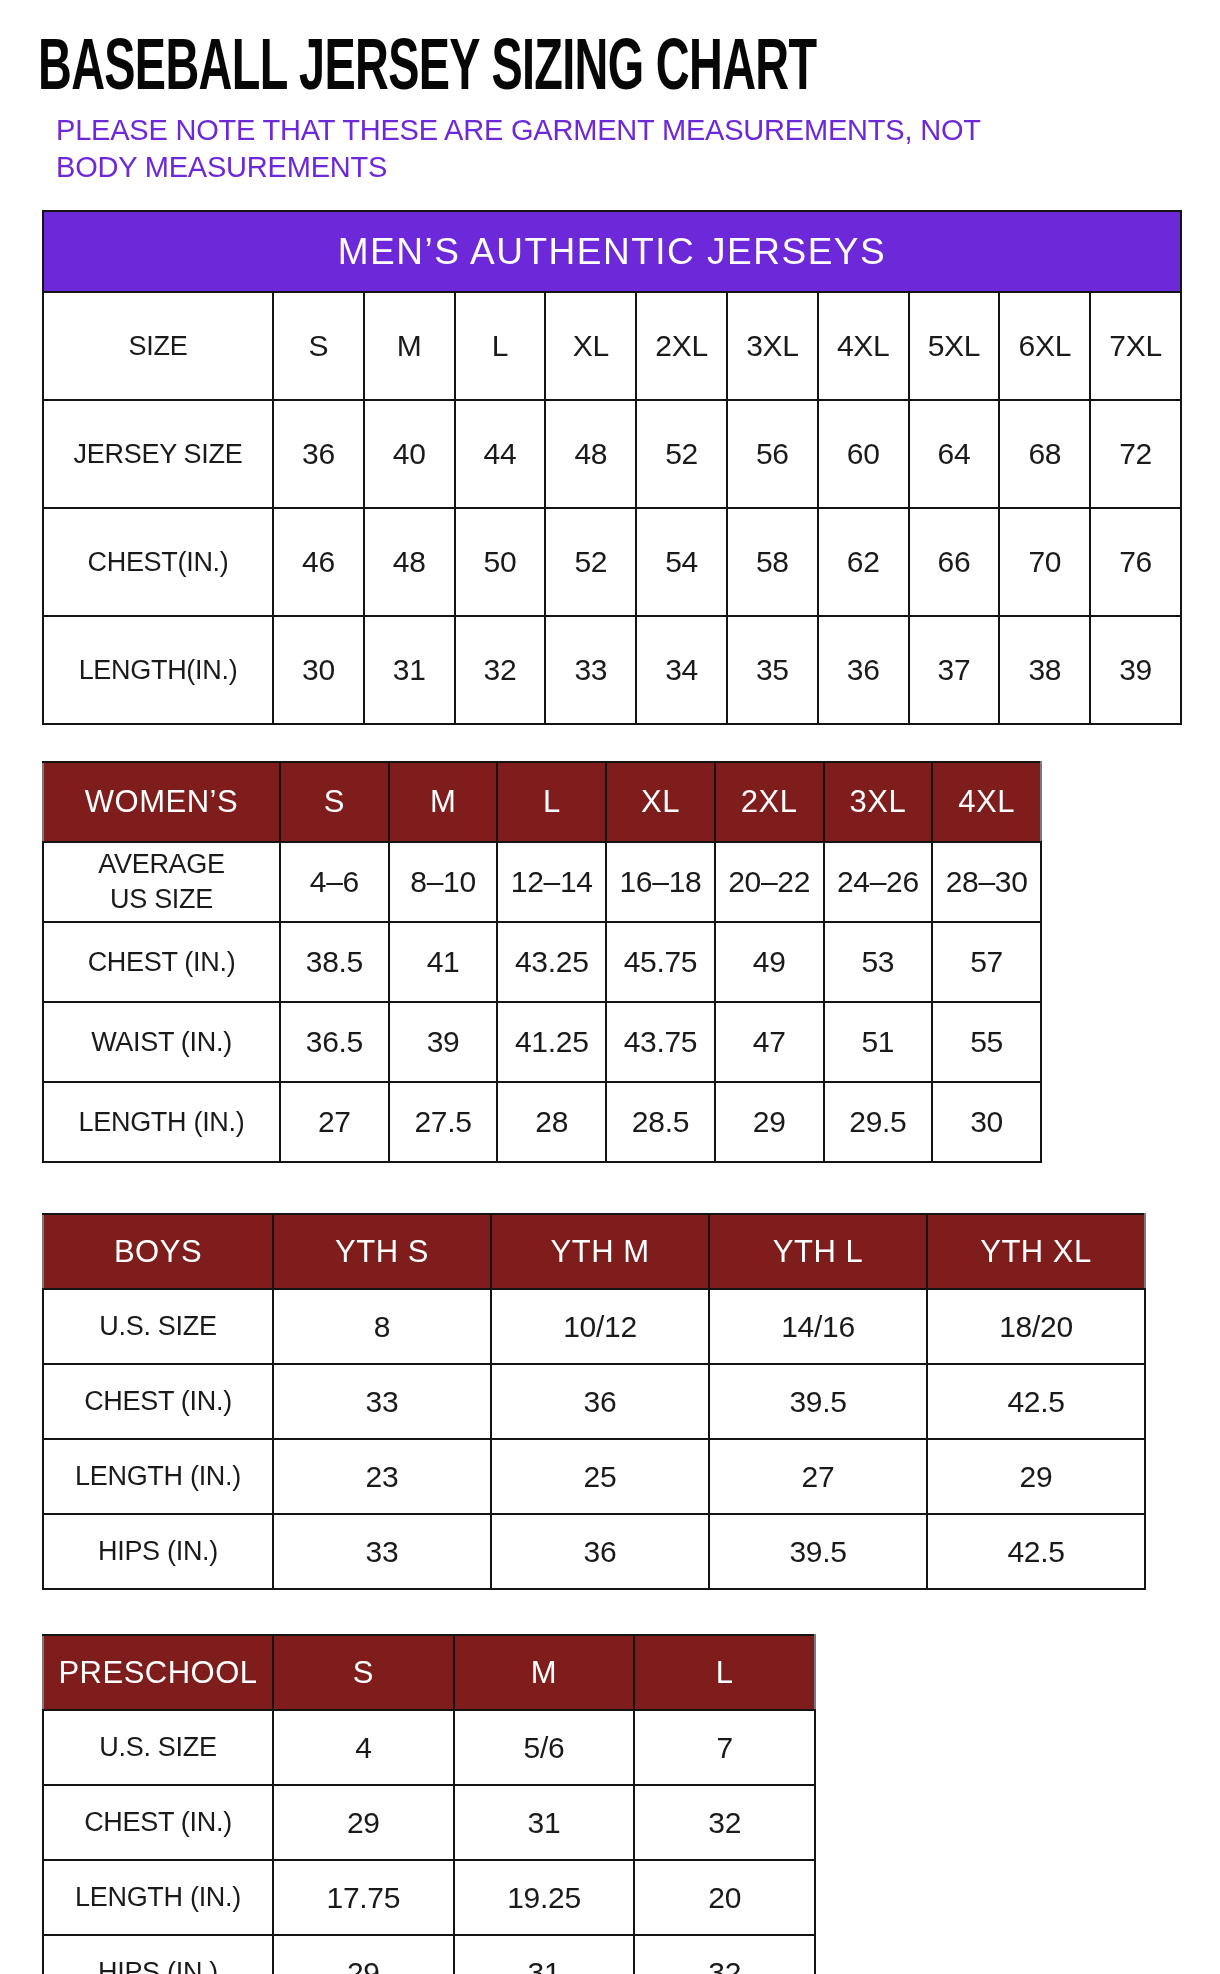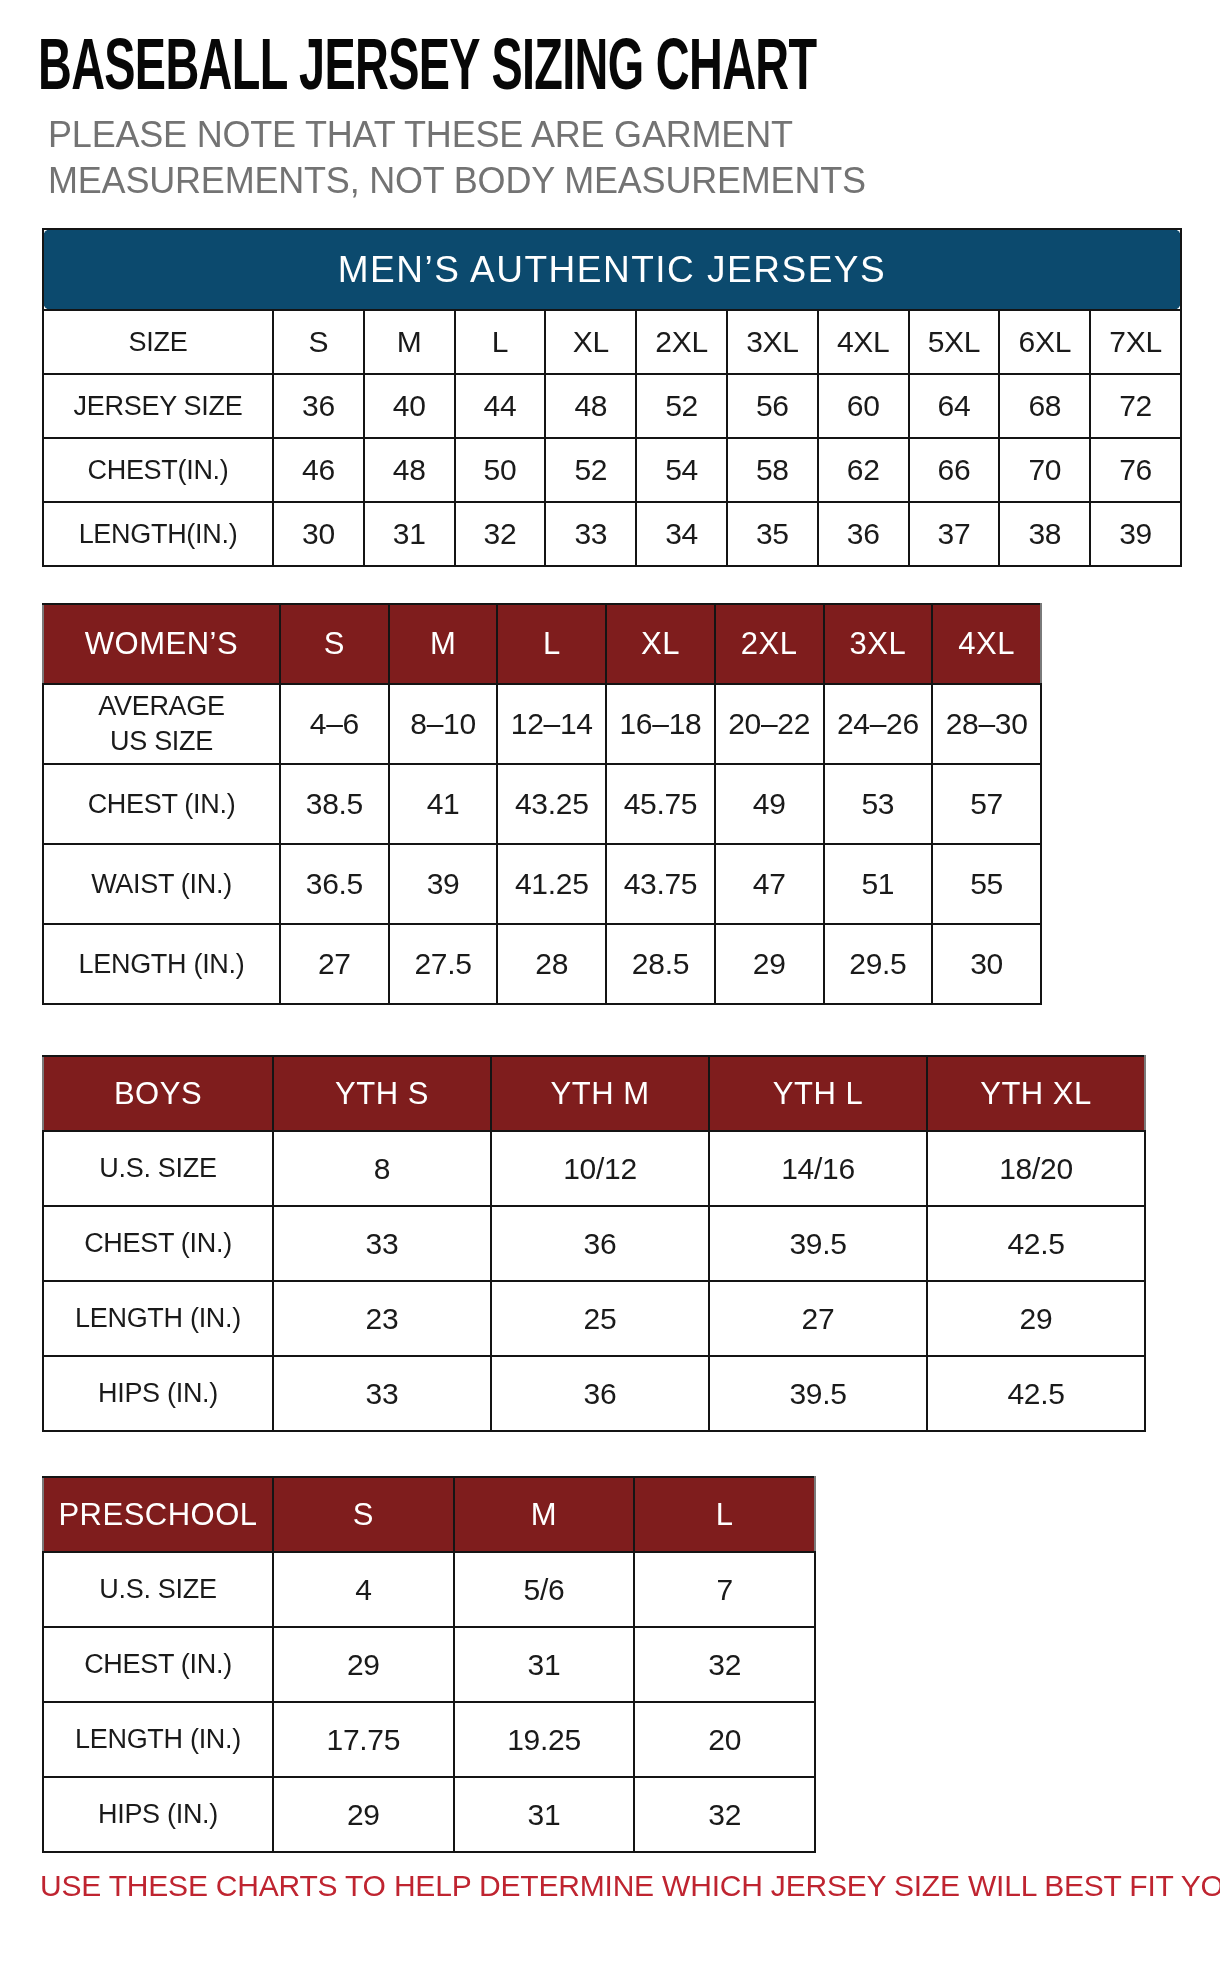--- a/index.html
+++ b/index.html
@@ -6,40 +6,40 @@
   body {
     width:1220px; height:1974px; background:#ffffff;
     font-family:"Liberation Sans","DejaVu Sans",sans-serif;
     color:#1a1a1a; overflow:hidden;
   }
   .page { box-sizing:border-box; padding:28px 30px 0 38px; }
 
   .title { margin:0; font-size:72px; font-weight:700; color:#070707; line-height:1.0; white-space:nowrap; }
   .title .condense { display:inline-block; transform:scaleX(0.65); transform-origin:0 50%; letter-spacing:-1px; }
 
-  .note { margin:12px 0 0 10px; max-width:940px; font-size:36px; line-height:1.28;
-          color:#737373; letter-spacing:-0.2px; }
+  .note { margin:12px 0 0 18px; max-width:940px; font-size:29px; line-height:1.28;
+          color:#6d28d9; letter-spacing:-0.2px; }
 
   table.tbl { border-collapse:collapse; table-layout:fixed; margin-left:4px; }
   .tbl td { border:2px solid #141414; text-align:center; vertical-align:middle; padding:0; }
 
   .lbl { font-size:27px; letter-spacing:-0.3px; white-space:pre-line; line-height:1.3; }
   .val { font-size:30px; letter-spacing:-0.3px; }
 
-  .banner { background:#0c4a6e; border-color:#7a7a7a; border-bottom-color:#141414;
-            color:#ffffff; font-size:37px; letter-spacing:1.5px;border-radius:8px; }
+  .banner { background:#6d28d9; border-color:#7a7a7a; border-bottom-color:#141414;
+            color:#ffffff; font-size:37px; letter-spacing:1.5px; }
 
   .gh { background:#7f1d1d; color:#ffffff; font-size:31px; letter-spacing:0.5px;
         border-top-color:#7a7a7a; border-left:4px solid #ffffff; border-right:4px solid #ffffff;
         border-bottom-width:3px; }
   .gh.first { border-left:2px solid #7a7a7a; }
   .gh.last  { border-right:2px solid #7a7a7a; }
 
   table.mens      { width:1140px; margin-top:24px; }
-  .mens tr        { height:64px; }
+  .mens tr        { height:108px; }
   .mens tr.banner-row { height:81px; }
 
   table.womens    { width:1000px; margin-top:36px; }
   .womens tr      { height:80px; }
 
   table.boys      { width:1104px; margin-top:50px; }
   .boys tr        { height:75px; }
 
   table.preschool { width:774px; margin-top:44px; }
   .preschool tr   { height:75px; }

